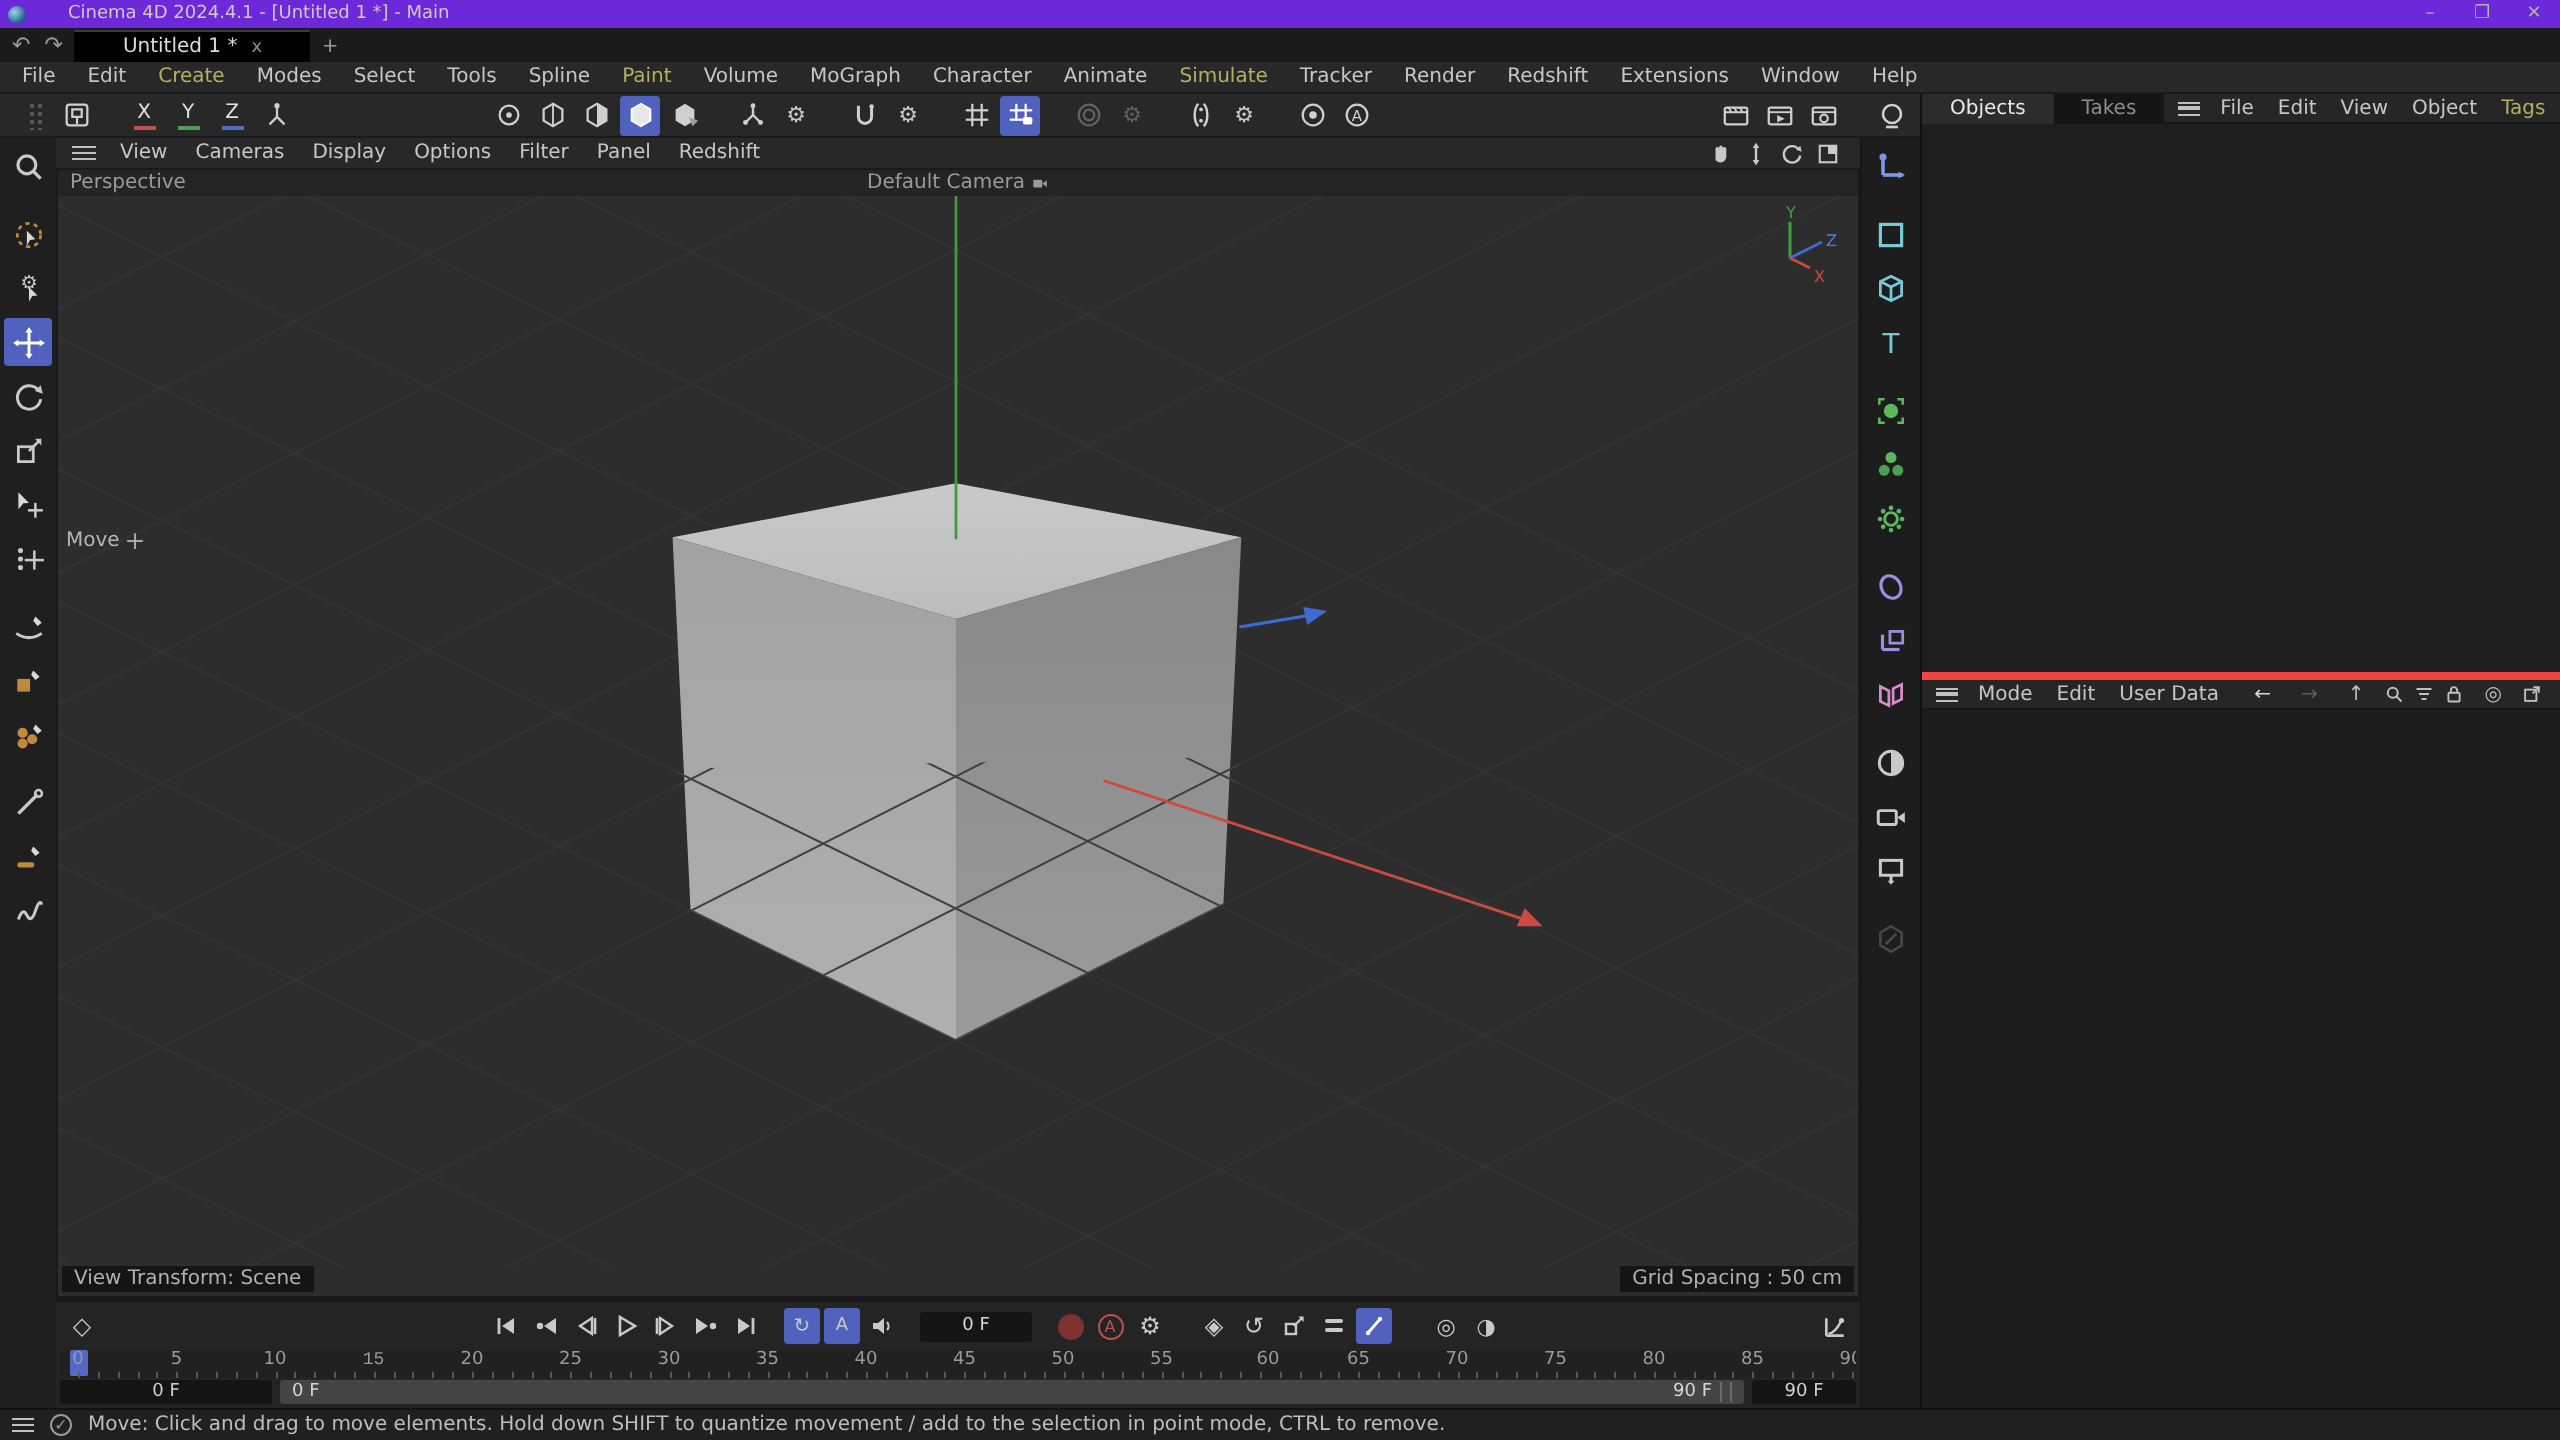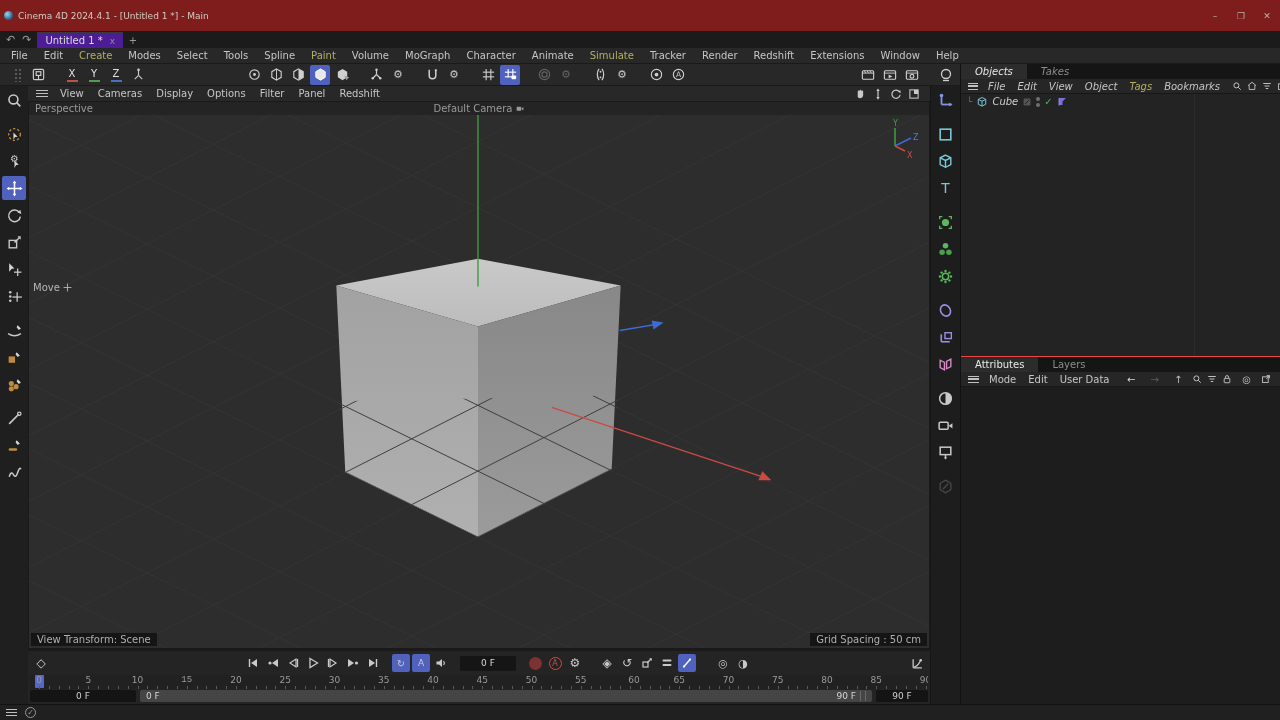--- a/index.html
+++ b/index.html
@@ -1,29 +1,29 @@
 <!DOCTYPE html>
 <html><head>
 <meta charset="utf-8">
 <style>
   * { margin:0; padding:0; box-sizing:border-box; }
   html,body { width:1280px; height:720px; overflow:hidden; background:#161616;
     font-family:"DejaVu Sans","Liberation Sans",sans-serif; color:#c6c6c6; }
   .app { width:1280px; height:720px; display:flex; flex-direction:column; background:#1e1e1e; }
 
   
-  .titlebar { height:31px; background:#7f1d1d; display:flex; align-items:center; font-size:9px; color:#cfcbc3; padding-left:4px; flex:0 0 auto;}
+  .titlebar { height:14px; background:#6d28d9; display:flex; align-items:center; font-size:9px; color:#cfcbc3; padding-left:4px; flex:0 0 auto;gap:16px;}
   .c4dlogo { width:9px; height:9px; border-radius:50%; background:radial-gradient(circle at 35% 35%, #9fd4e8, #1c5f8a 70%); margin-right:5px; }
   .winbtns { margin-left:auto; display:flex; }
   .winbtn { width:26px; height:14px; display:flex; align-items:center; justify-content:center; font-size:9px; color:#b5b1a9; }
 
   
   .tabbar { height:17px; background:#1b1b1b; display:flex; align-items:flex-end; font-size:10px; flex:0 0 auto; }
   .undoredo { display:flex; align-items:center; height:17px; padding:0 6px; gap:7px; color:#9a9a9a; font-size:11px; }
-  .doctab { background:#4c1d95; height:16px; display:flex; align-items:center; padding:0 8px; gap:7px; color:#dcdcdc; border-top:1px solid #3a3a3a; }
+  .doctab { background:#000000; height:16px; display:flex; align-items:center; padding:0 24px; gap:7px; color:#dcdcdc; border-top:1px solid #3a3a3a; }
   .doctab .close { color:#8f8f8f; font-size:9px; }
   .newtab { width:20px; height:16px; display:flex; align-items:center; justify-content:center; color:#9a9a9a; }
   .layouttabs { margin-left:auto; display:flex; height:17px; align-items:center; color:#9f9f9f; }
   .ltab { padding:0 14px; height:17px; display:flex; align-items:center; position:relative; }
   .ltab.active { color:#f0f0f0; }
   .ltab.active::after { content:""; position:absolute; left:8px; right:8px; bottom:0; height:2px; background:#6471cf; }
   .ltab-menu { padding:0 8px; color:#9f9f9f; }
 
   
   .menubar { height:16px; background:#282828; display:flex; align-items:center; font-size:10px; padding-left:4px; gap:2px; flex:0 0 auto; border-bottom:1px solid #1a1a1a;}
@@ -916,21 +916,21 @@
                 <polygon points="8,2 13,5 13,11 8,14 3,11 3,5" fill="none" stroke="#9a9a9a" stroke-width="1.2"></polygon>
                 <line x1="5.5" y1="10.5" x2="10.5" y2="5.5" stroke="#9a9a9a" stroke-width="1.3"></line>
               </svg>
           </span>
         </div>
       </div>
     </div>
 
     <div class="rightcol">
 
-      <div style="height:293px; display:flex; flex-direction:column; border-bottom:1px solid #ef4444;font-style:italic;">
+      <div style="height:293px; display:flex; border-bottom:4px solid #ef4444;">
         <div class="ptabs">
           <span class="ptab active">Objects</span>
           <span class="ptab">Takes</span>
         </div>
         <div class="pmenu">
           <span class="ham" style="margin:0 3px"></span>
           <span>File</span>
           <span>Edit</span>
           <span>View</span>
           <span>Object</span>
@@ -975,24 +975,20 @@
             <span style="color:#4fb357; font-size:10px;">✓</span>
             <svg class="ic" width="11" height="11" viewBox="0 0 16 16">
                 <polygon points="3,3 13,3 8,8 8,13 3,13" fill="#7a6fd8"></polygon>
                 <line x1="3" y1="3" x2="3" y2="14" stroke="#9a92e8" stroke-width="1.4"></line>
               </svg>
           </div>
         </div>
       </div>
 
       <div style="flex:1; display:flex; flex-direction:column; min-height:0;">
-        <div class="ptabs">
-          <span class="ptab active">Attributes</span>
-          <span class="ptab">Layers</span>
-        </div>
         <div class="pmenu">
           <span class="ham" style="margin:0 3px"></span>
           <span>Mode</span>
           <span>Edit</span>
           <span>User Data</span>
           <span class="pmicons">
             <span style="color:#d8d8d8">←</span>
             <span style="opacity:.35">→</span>
             <span>↑</span>
             <svg class="ic" width="10" height="10" viewBox="0 0 16 16">
@@ -1016,14 +1012,15 @@
           </span>
         </div>
         <div class="attrempty"></div>
       </div>
     </div>
   </div>
 
   <div class="statusbar">
     <span class="ham"></span>
     <span class="okcirc">✓</span>
+    <span>Move: Click and drag to move elements. Hold down SHIFT to quantize movement / add to the selection in point mode, CTRL to remove.</span>
   </div>
 </div>
 
 </body></html>

